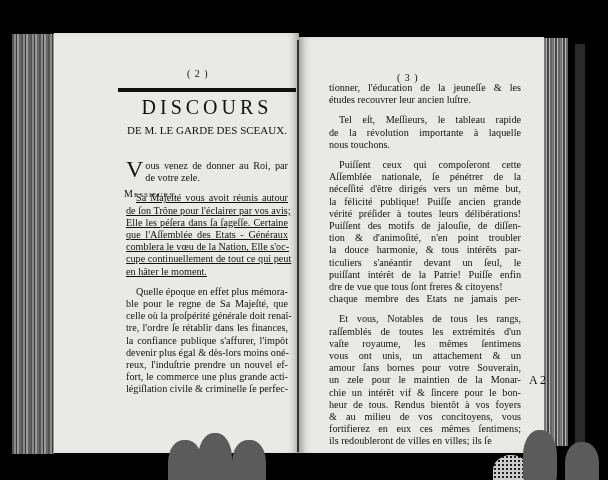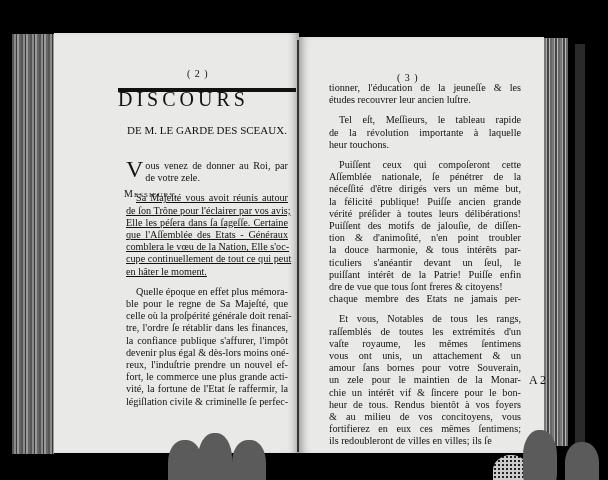--- a/index.html
+++ b/index.html
@@ -10,21 +10,21 @@
       background:repeating-linear-gradient(90deg,#777 0 2px,#aaa 2px 3px,#444 3px 5px,#bbb 5px 6px,#666 6px 8px);}
     .cover-right{position:absolute;left:575px;top:44px;width:10px;height:400px;background:#2a2a2a;}
     .page{position:absolute;background:#e9e9e7;}
     .page-left{left:54px;top:33px;width:245px;height:420px;box-shadow:inset -8px 0 10px -6px #888;}
     .page-right{left:299px;top:37px;width:245px;height:416px;box-shadow:inset 8px 0 10px -6px #888;}
     .gutter{position:absolute;left:297px;top:40px;width:2px;height:412px;background:#333;}
     .pnum{position:absolute;font-size:10px;letter-spacing:1px;}
     .pnum-left{left:187px;top:68px;}
     .pnum-right{left:397px;top:72px;}
     .rule{position:absolute;left:118px;top:88px;width:178px;height:3px;background:#111;border-bottom:1px solid #111;}
-    .title{position:absolute;left:118px;top:88px;width:178px;font-size:20px;letter-spacing:4px;}
+    .title{position:absolute;left:118px;top:96px;width:178px;text-align:center;font-size:20px;letter-spacing:4px;}
     .subtitle{position:absolute;left:116px;top:124px;width:182px;text-align:center;font-size:11px;white-space:nowrap;}
     .salut{position:absolute;left:124px;top:144px;font-size:10px;letter-spacing:1px;font-variant:small-caps;margin-top:44px;}
     .text{position:absolute;font-size:10.2px;line-height:12.2px;text-align:justify;}
     .text p{margin:8px;}
     .line{display:block;white-space:nowrap;text-align:justify;text-align-last:justify;}
     .line.last{text-align-last:left;}
     .indent{padding-left:10px;}
     .col-left{left:118px;width:178px;}
     .col-right{left:321px;width:208px;}
     .dropcap{font-size:24px;line-height:18px;float:left;margin-right:2px;}
@@ -67,35 +67,34 @@
     </p>
     <p style="margin-top: 3px;">
       <span class="line indent">Quelle époque en effet plus mémora-</span>
       <span class="line">ble pour le regne de Sa Majeſté, que</span>
       <span class="line">celle où la proſpérité générale doit renaî-</span>
       <span class="line">tre, l'ordre ſe rétablir dans les finances,</span>
       <span class="line">la confiance publique s'affurer, l'impôt</span>
       <span class="line">devenir plus égal &amp; dès-lors moins oné-</span>
       <span class="line">reux, l'induſtrie prendre un nouvel ef-</span>
       <span class="line">fort, le commerce une plus grande acti-</span>
-      <span class="line">vité, la fortune de l'Etat ſe raffermir, la</span>
       <span class="line last">légiſlation civile &amp; criminelle ſe perfec-</span>
     </p>
   </div>
 
 <div class="pnum pnum-right">( 3 )</div>
 <div class="text col-right" style="top:82px;" id="right-body">
     <p style="margin-top: 0px;">
       <span class="line">tionner, l'éducation de la jeuneſſe &amp; les</span>
       <span class="line last">études recouvrer leur ancien luſtre.</span>
     </p>
     <p style="margin-top: 3px;">
       <span class="line indent">Tel eſt, Meſſieurs, le tableau rapide</span>
       <span class="line">de la révolution importante à laquelle</span>
-      <span class="line last">heur touchons.</span>
+      <span class="line last">nous touchons.</span>
     </p>
     <p style="margin-top: 3px;">
       <span class="line indent">Puiſſent ceux qui compoſeront cette</span>
       <span class="line">Aſſemblée nationale, ſe pénétrer de la</span>
       <span class="line">néceſſité d'être dirigés vers un même but,</span>
       <span class="line">la félicité publique! Puiſſe ancien grande</span>
       <span class="line">vérité préſider à toutes leurs délibérations!</span>
       <span class="line">Puiſſent des motifs de jalouſie, de diſſen-</span>
       <span class="line">tion &amp; d'animoſité, n'en point troubler</span>
       <span class="line">la douce harmonie, &amp; tous intérêts par-</span>

